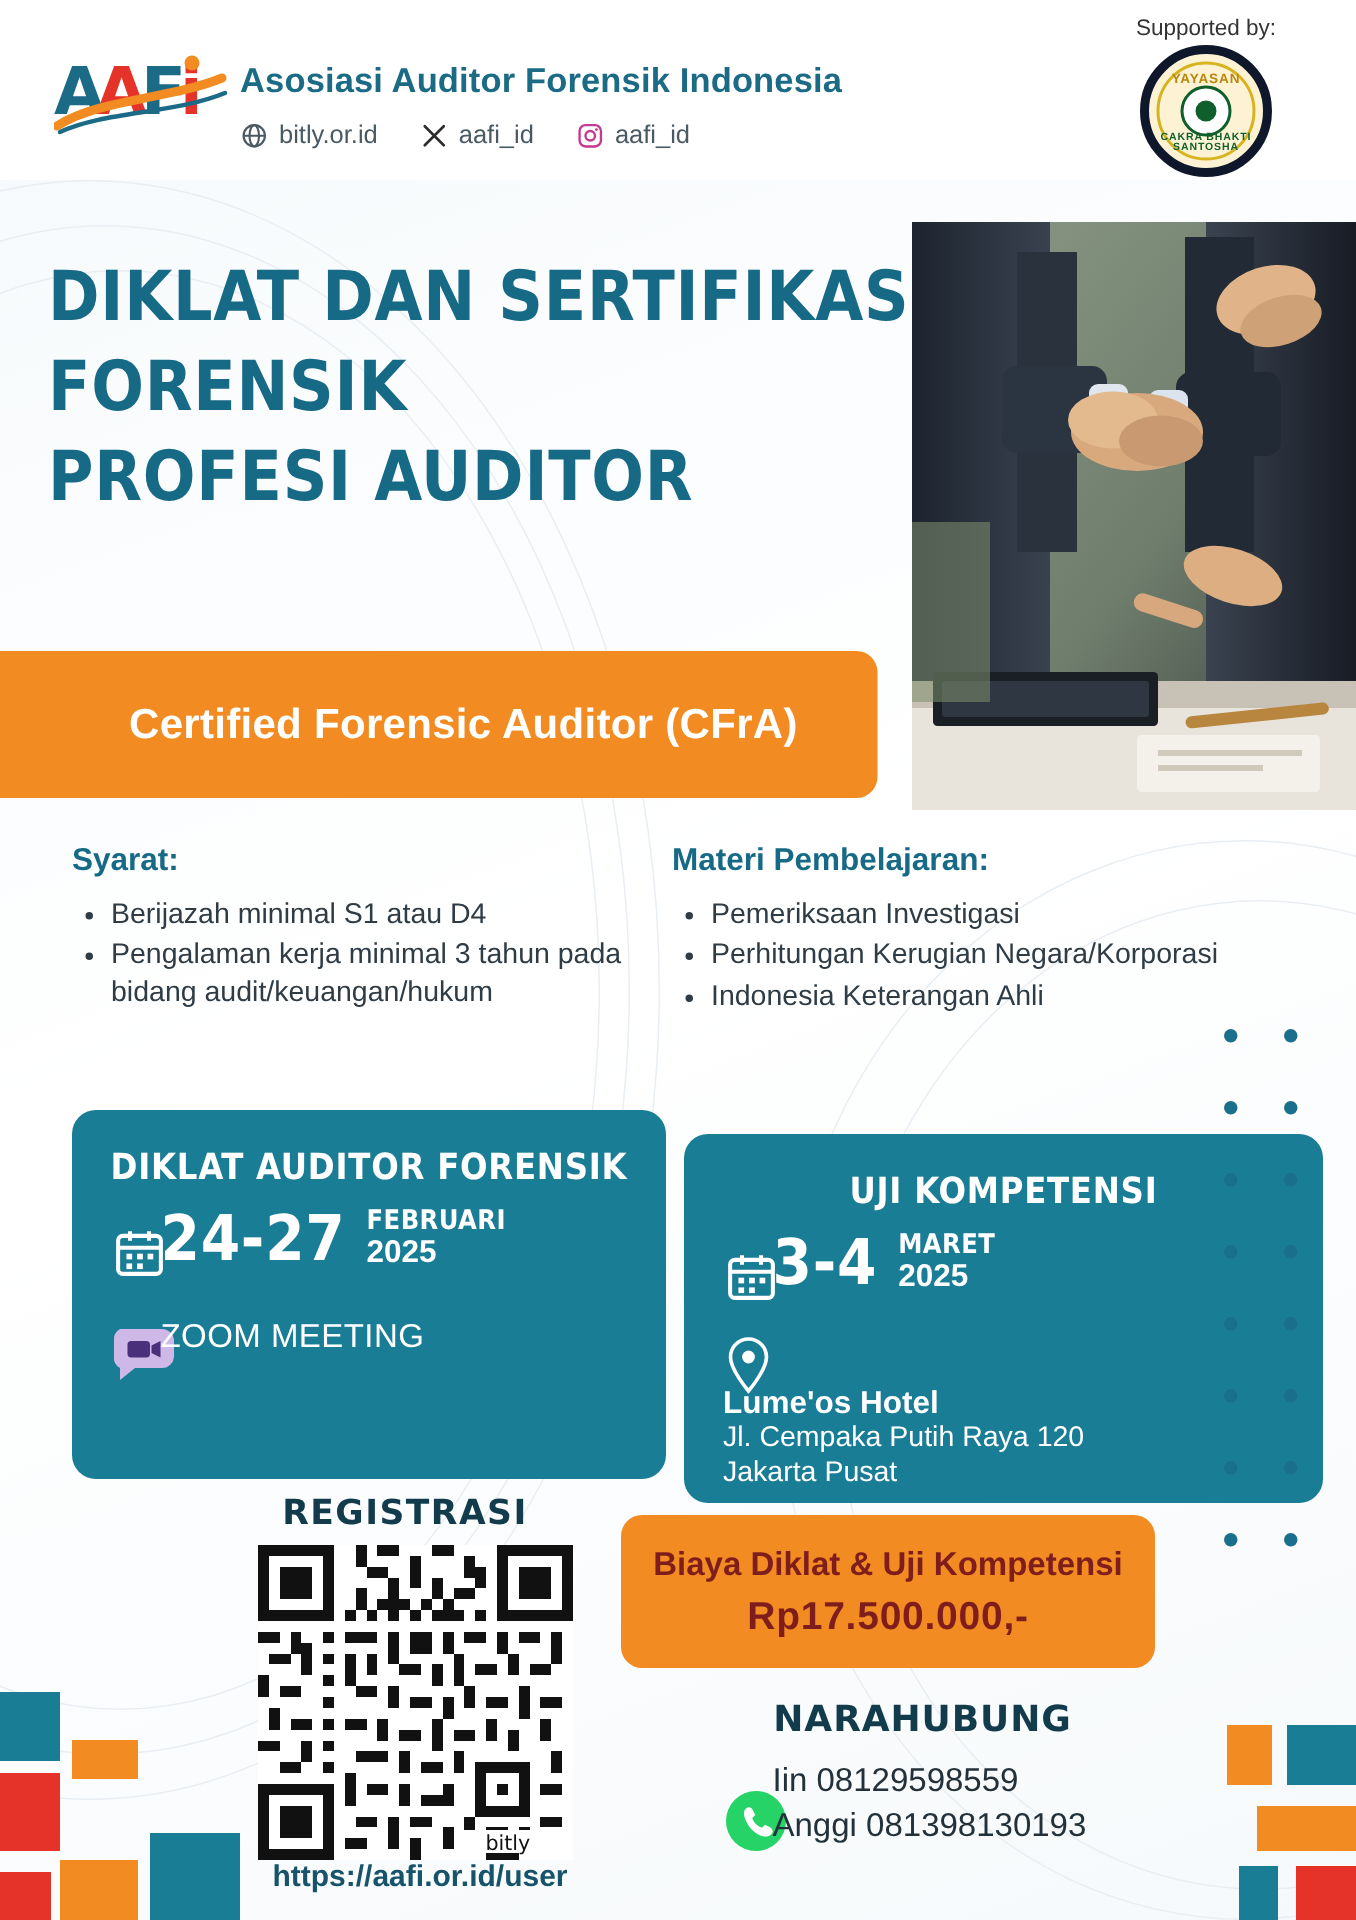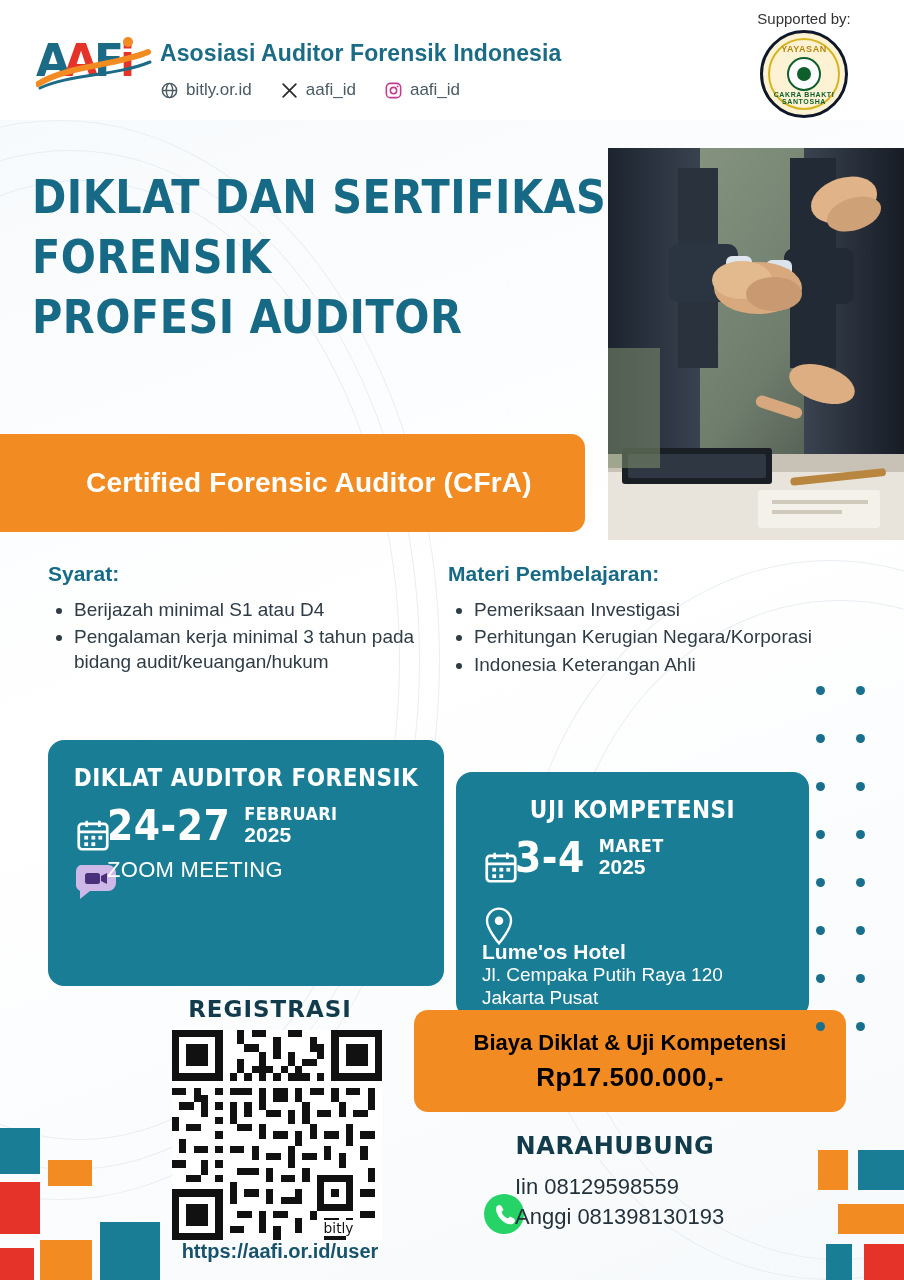--- a/index.html
+++ b/index.html
@@ -53,21 +53,21 @@
   .ic { width: 19px; height: 19px; display: inline-block; }
   .supported {
     position: absolute; right: 30px; top: 10px;
     width: 140px; text-align: center;
   }
   .supported .lbl { font-size: 15px; color: #333; margin-bottom: 3px; }
   .seal {
     width: 88px; height: 88px; margin: 0 auto;
     border-radius: 50%;
     background: #fdf3d4;
-    border: 3px solid #0f172a;
+    border: 6px solid #0f172a;
     position: relative;
     overflow: hidden;
   }
   .seal .ring {
     position: absolute; inset: 5px; border-radius: 50%;
     border: 2px solid #d8b320;
   }
   .seal .top-txt, .seal .bot-txt {
     position: absolute; left: 0; right: 0; text-align: center;
     font-size: 7.5px; font-weight: bold; color: #0f5f2d; letter-spacing: .6px;
@@ -129,62 +129,62 @@
   }
 
   
   .card {
     position: absolute;
     background: #1a7d96;
     border-radius: 16px;
     color: #ffffff;
   }
   .card-left  { left: 48px;  top: 740px; width: 396px; height: 246px; }
-  .card-right { left: 456px; top: 772px; width: 353px; height: 246px; }
+  .card-right { left: 456px; top: 756px; width: 426px; height: 246px; }
   .card-title {
     text-align: center; font-weight: 900; font-size: 24px;
     letter-spacing: .5px; padding-top: 24px;
     font-family: "DejaVu Sans", sans-serif; font-stretch: condensed;
   }
   .row { display: flex; align-items: center; gap: 14px; padding-left: 26px; }
   .row.date { margin-top: 9px; }
   .row.place { margin-top: 24px; align-items: flex-start; flex-direction: column; }
   .big-date {
     font-size: 42px; font-weight: 900; letter-spacing: .5px;
     font-family: "DejaVu Sans", sans-serif; font-stretch: condensed;
   }
   .month { line-height: 1.05; }
   .month .m {
     font-size: 18px; font-weight: 700; letter-spacing: .3px;
     font-family: "DejaVu Sans", sans-serif; font-stretch: condensed;
   }
   .month .y { font-size: 21px; font-weight: 700; }
-  .zoom-row { margin-top: 7px; }
+  .zoom-row { margin-top: 28px; }
   .zoom-row .txt { font-size: 22px; letter-spacing: .3px; }
   .venue .vn { font-size: 21px; font-weight: bold; line-height: 1.2; }
   .venue .va { font-size: 19px; line-height: 1.2; }
 
   
   .reg-title {
     position: absolute; left: 120px; top: 996px; width: 300px;
     text-align: center; font-size: 23px; font-weight: 900; color: #123c4c;
     letter-spacing: 1px;
     font-family: "DejaVu Sans", sans-serif;
   }
   .qr-wrap { position: absolute; left: 172px; top: 1030px; width: 210px; height: 210px; background:#ef4444; }
   .qr-wrap svg { display:block; }
   .reg-url {
     position: absolute; left: 110px; top: 1240px; width: 340px;
     text-align: center; font-size: 20px; font-weight: bold; color: #17536b;
   }
 
   
   .price-box {
-    position: absolute; left: 414px; top: 1010px; width: 432px; height: 102px;
-    background: #f28b22; border-radius: 14px; color: #000000;
+    position: absolute; left: 414px; top: 1010px; width: 356px; height: 102px;
+    background: #f28b22; border-radius: 14px; color: #7f1d1d;
     display: flex; flex-direction: column; align-items: center; justify-content: center;
   }
   .price-box .l1 { font-size: 22px; font-weight: bold; }
   .price-box .l2 { font-size: 26px; font-weight: 900; margin-top: 6px; letter-spacing: .5px; }
 
   
   .narahubung {
     position: absolute; left: 450px; top: 1132px; width: 330px;
     text-align: center; font-size: 24px; font-weight: 900; color: #123c4c;
     letter-spacing: .6px; font-family: "DejaVu Sans", sans-serif;

